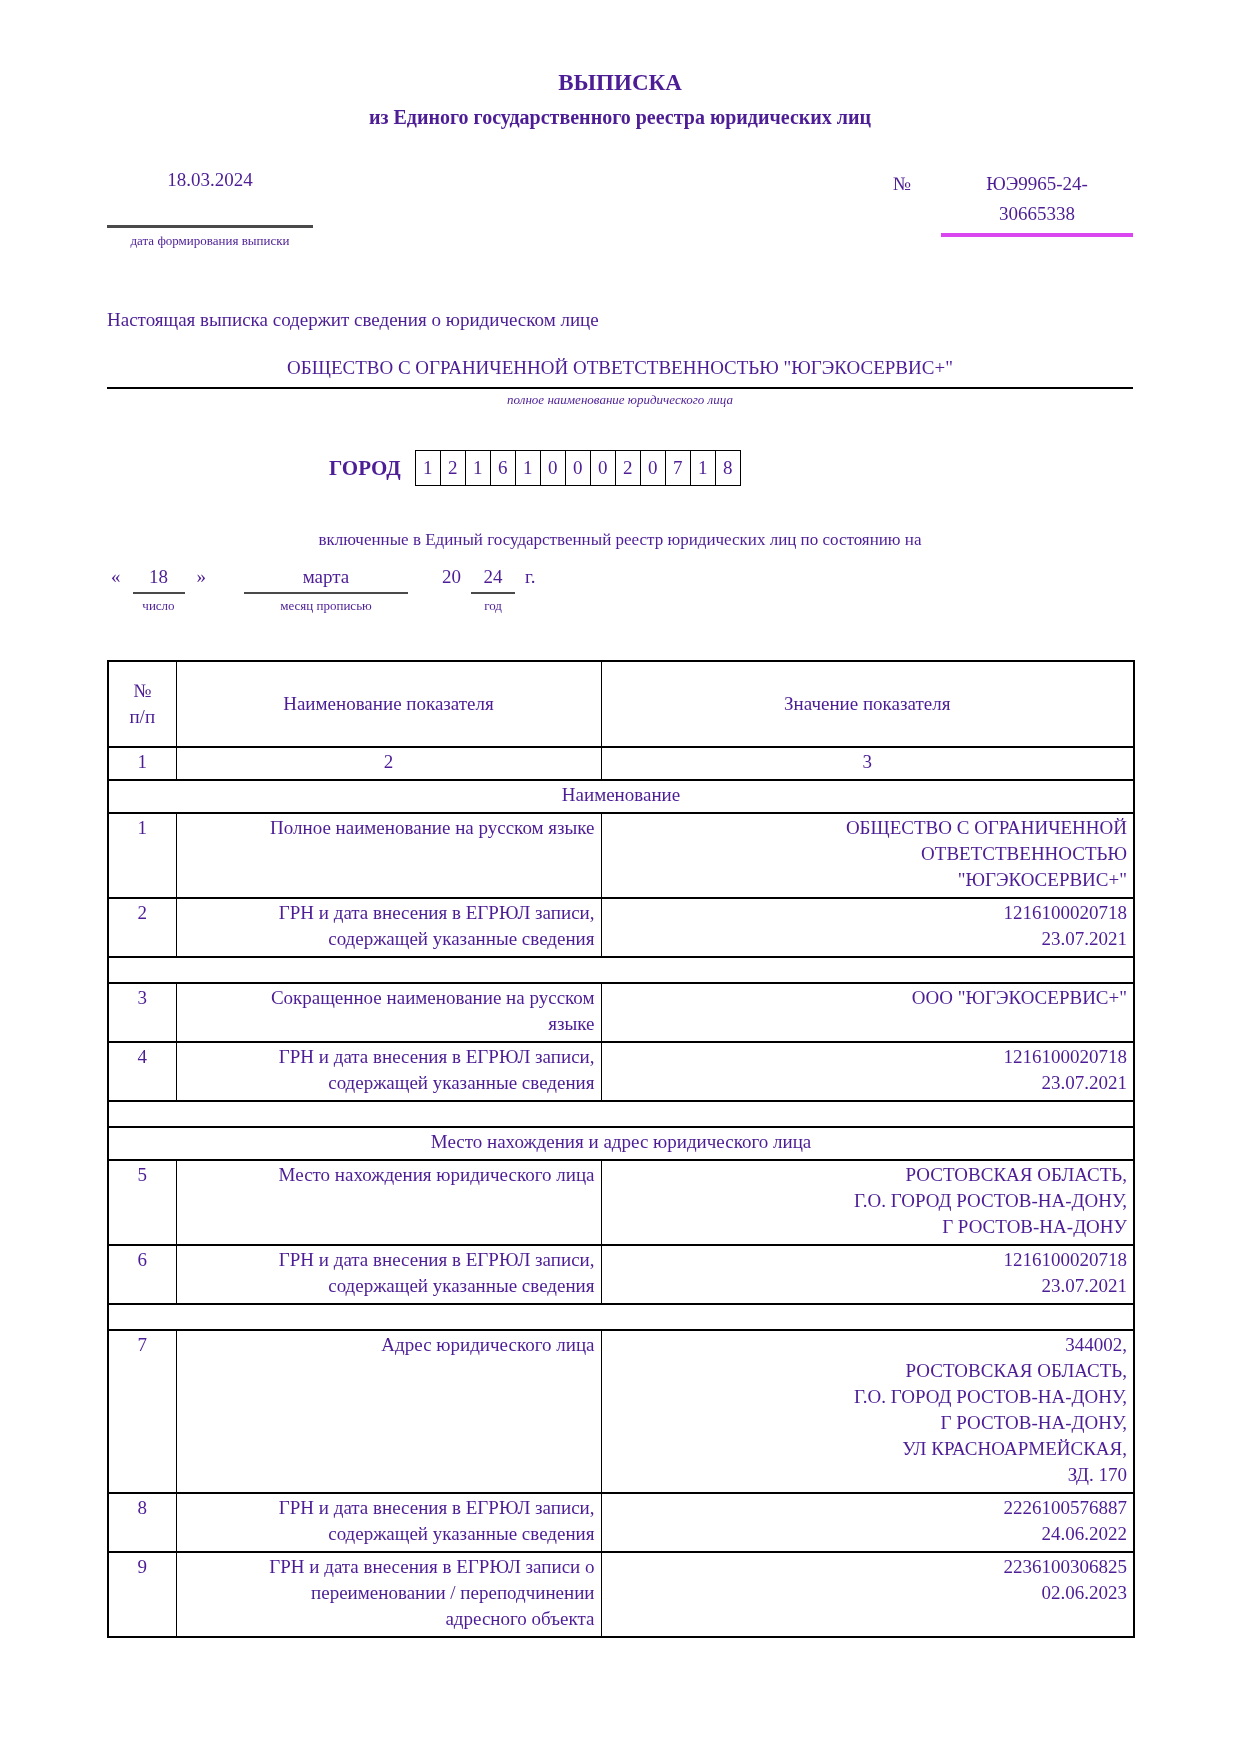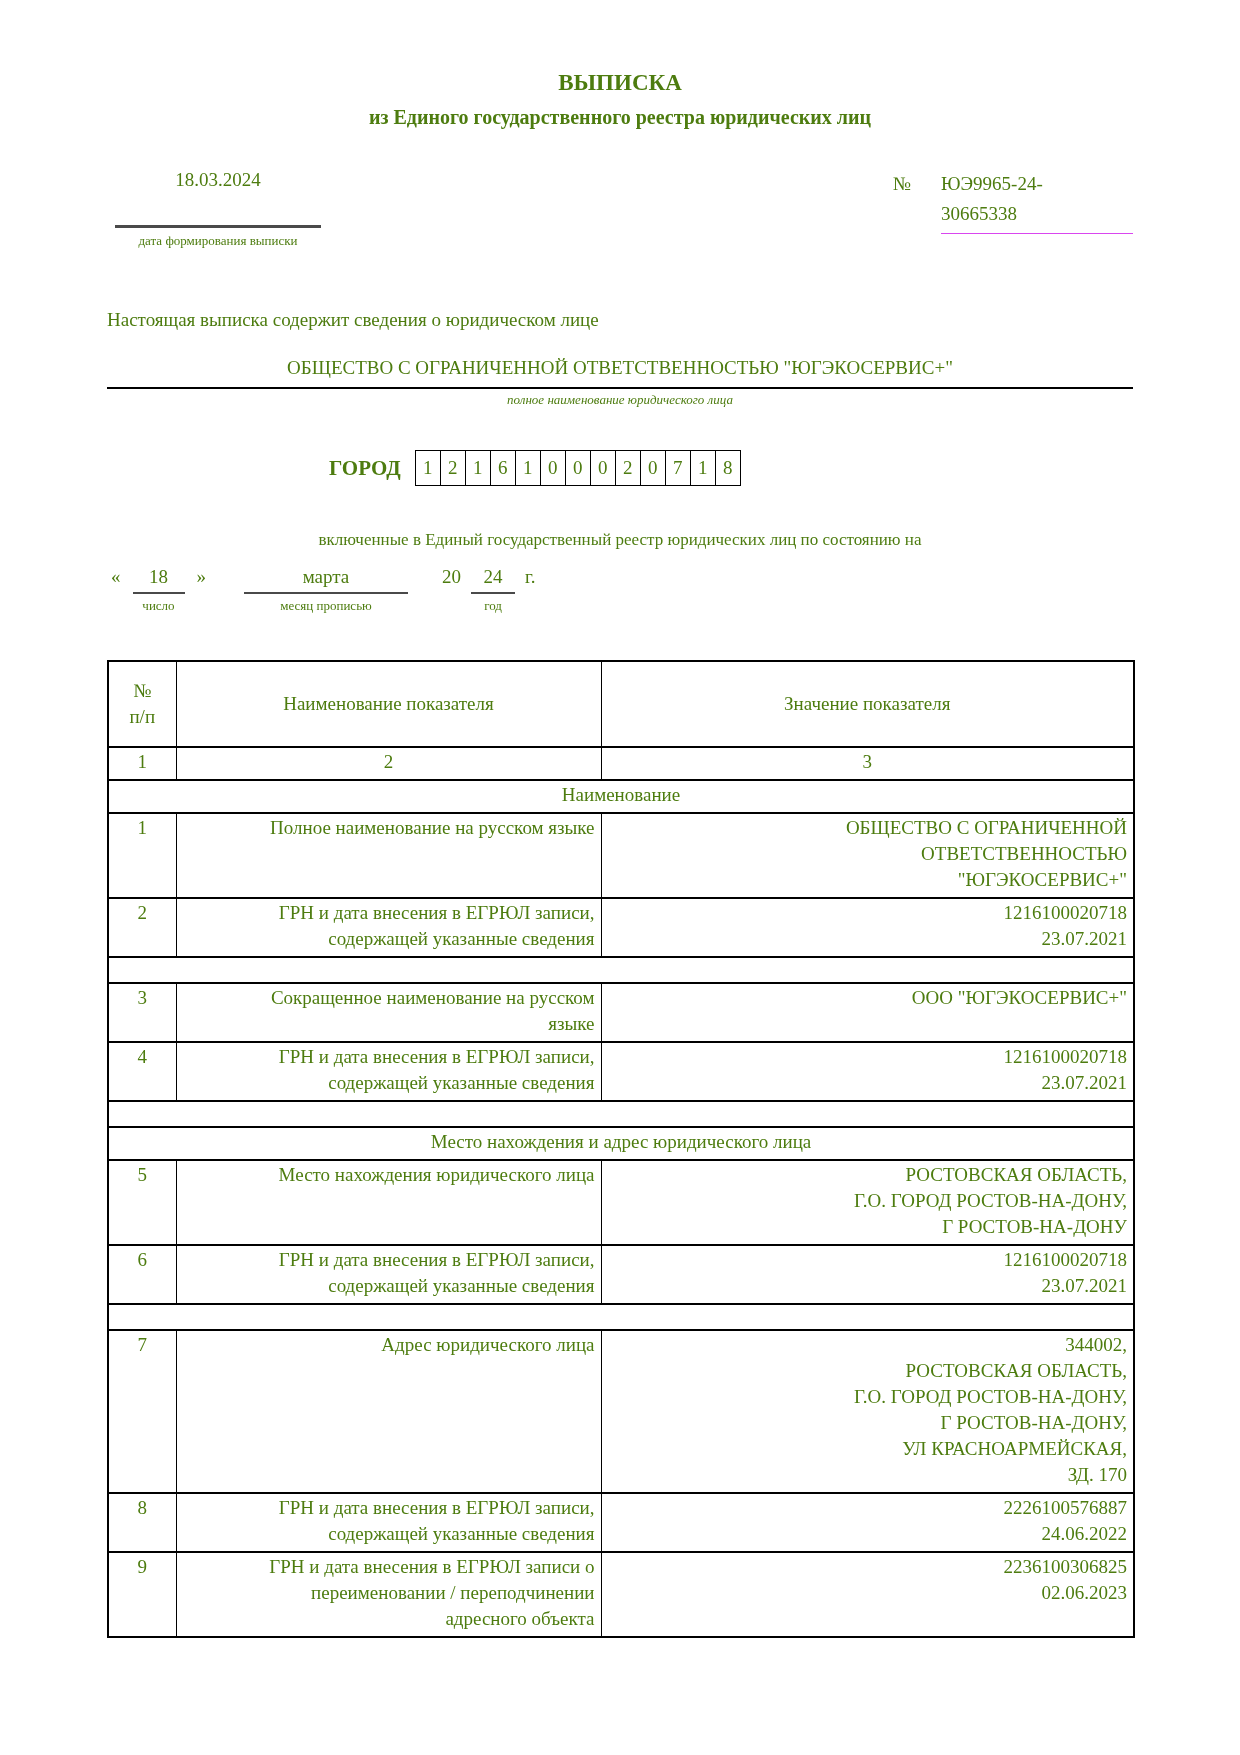--- a/index.html
+++ b/index.html
@@ -1,31 +1,31 @@
 <!DOCTYPE html>
 <html><head>
 <meta charset="utf-8">
 <style>
   html,body{margin:0;padding:0;background:#ffffff;}
   .page{
     width:1240px;height:1755px;box-sizing:border-box;
     padding:70px 107px 0 107px;position:relative;overflow:hidden;
-    background:#ffffff;color:#4d7c0f;
+    background:#ffffff;color:#4c1d95;
     font-family:"Liberation Serif","DejaVu Serif",serif;
   }
   .doc-title{text-align:center;font-weight:bold;font-size:23px;}
   .doc-subtitle{text-align:center;font-weight:bold;font-size:20px;margin-top:10px;}
 
   .date-number-row{position:relative;height:112px;margin-top:40px;}
-  .date-col{position:absolute;left:8px;top:0;width:206px;}
+  .date-col{position:absolute;left:0;top:0;width:206px;}
   .date-value{font-size:19px;text-align:center;padding-bottom:34px;border-bottom:3px solid #4a4a4a;}
   .date-label{font-size:13px;text-align:center;margin-top:5px;}
   .number-block{position:absolute;right:0;top:0;display:flex;gap:30px;align-items:flex-start;}
   .no-sign{font-size:19px;line-height:30px;}
-  .number-value{width:192px;font-size:19px;line-height:30px;border-bottom:1px solid #d946ef;padding-bottom:4px;}
+  .number-value{width:192px;font-size:19px;line-height:30px;text-align:center;border-bottom:4px solid #d946ef;padding-bottom:4px;}
 
   .intro{font-size:19px;margin:28px 0 0 0;}
   .company{margin-top:26px;}
   .company-name{font-size:19px;text-align:center;padding-bottom:8px;border-bottom:2px solid #000;}
   .company-label{font-size:13px;text-align:center;margin-top:3px;font-style:italic;}
 
   .ogrn-row{margin-top:42px;display:flex;align-items:center;margin-left:222px;}
   .ogrn-label{font-weight:bold;font-size:21px;margin-right:14px;}
   .ogrn-boxes{display:flex;}
   .ogrn-box{width:24px;height:34px;border:1px solid #000;margin-left:-1px;

